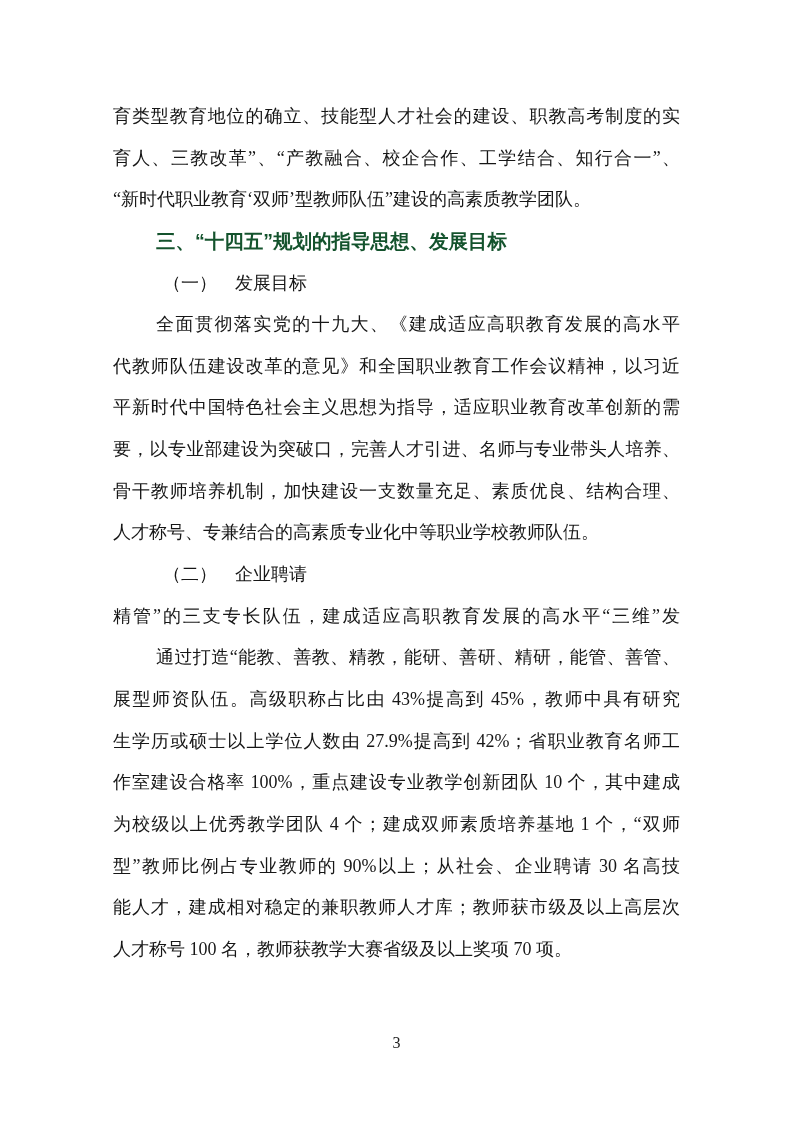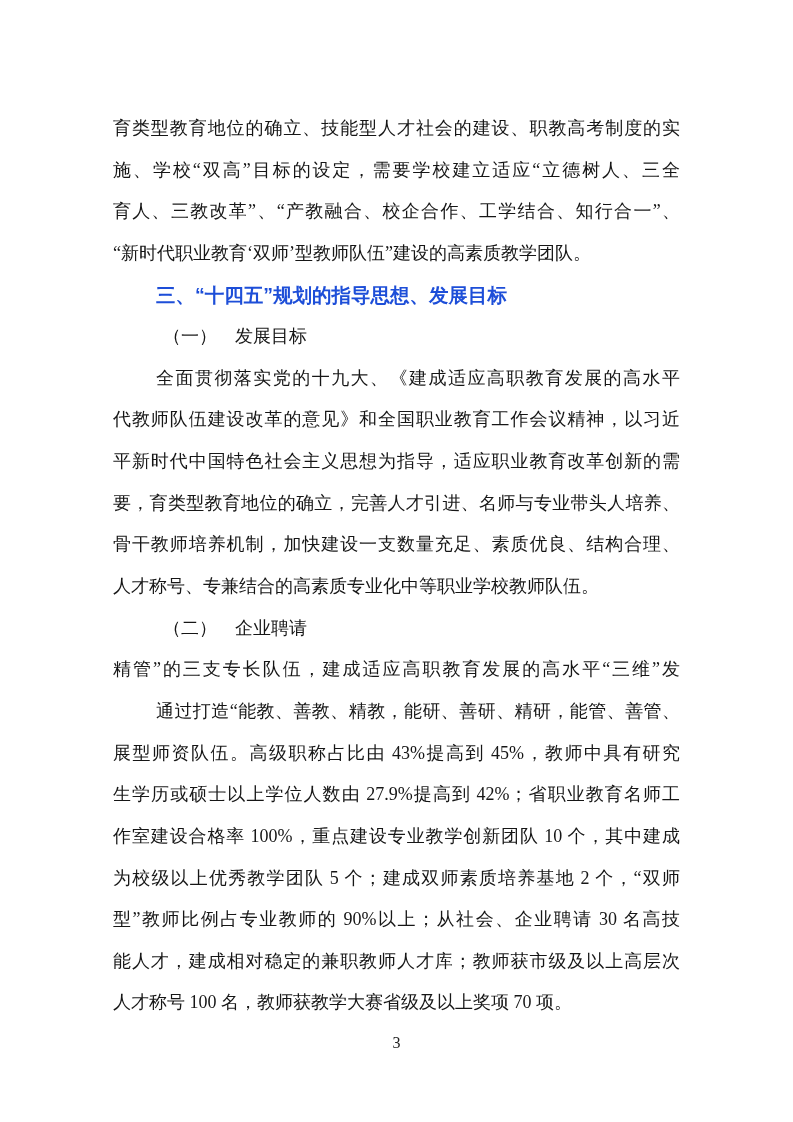--- a/index.html
+++ b/index.html
@@ -16,21 +16,21 @@
     color: #161616;
   }
   .page {
     position: absolute;
     inset: 0;
     background: #ffffff;
   }
   .textblock {
     position: absolute;
     left: 113px;
-    top: 108px;
+    top: 96px;
     width: 567px;
   }
   .line {
     height: 41.65px;
     line-height: 41.65px;
     font-size: 18px;
     overflow: hidden;
     text-align: justify;
     text-align-last: left;
   }
@@ -44,21 +44,21 @@
     width: 100%;
     height: 0;
   }
   .line.indent {
     text-indent: 43px;
   }
   .line.heading {
     font-family: "Liberation Sans", "DejaVu Sans", sans-serif;
     font-weight: bold;
     font-size: 19.5px;
-    color: #1d4ed8;
+    color: #14532d;
     text-indent: 43px;
     text-align-last: left;
   }
   .line.sub {
     text-indent: 50px;
     text-align-last: left;
   }
   .pagenum {
     position: absolute;
     left: 0;
@@ -69,43 +69,42 @@
     color: #222222;
   }
 </style>
 </head>
 <body>
 
 <div class="page">
   <div class="textblock">
 
     <div class="line fill">育类型教育地位的确立、技能型人才社会的建设、职教高考制度的实</div>
-    <div class="line fill">施、学校“双高”目标的设定，需要学校建立适应“立德树人、三全</div>
     <div class="line fill">育人、三教改革”、“产教融合、校企合作、工学结合、知行合一”、</div>
     <div class="line">“新时代职业教育‘双师’型教师队伍”建设的高素质教学团队。</div>
 
     <div class="line heading">三、“十四五”规划的指导思想、发展目标</div>
 
     <div class="line sub">（一）　发展目标</div>
 
     <div class="line fill indent">全面贯彻落实党的十九大、《建成适应高职教育发展的高水平</div>
     <div class="line fill">代教师队伍建设改革的意见》和全国职业教育工作会议精神，以习近</div>
     <div class="line fill">平新时代中国特色社会主义思想为指导，适应职业教育改革创新的需</div>
-    <div class="line fill">要，育类型教育地位的确立，完善人才引进、名师与专业带头人培养、</div>
+    <div class="line fill">要，以专业部建设为突破口，完善人才引进、名师与专业带头人培养、</div>
     <div class="line fill">骨干教师培养机制，加快建设一支数量充足、素质优良、结构合理、</div>
     <div class="line">人才称号、专兼结合的高素质专业化中等职业学校教师队伍。</div>
 
     <div class="line sub">（二）　企业聘请</div>
 
     <div class="line fill">精管”的三支专长队伍，建成适应高职教育发展的高水平“三维”发</div>
     <div class="line fill indent">通过打造“能教、善教、精教，能研、善研、精研，能管、善管、</div>
     <div class="line fill">展型师资队伍。高级职称占比由 43%提高到 45%，教师中具有研究</div>
     <div class="line fill">生学历或硕士以上学位人数由 27.9%提高到 42%；省职业教育名师工</div>
     <div class="line fill">作室建设合格率 100%，重点建设专业教学创新团队 10 个，其中建成</div>
-    <div class="line fill">为校级以上优秀教学团队 5 个；建成双师素质培养基地 2 个，“双师</div>
+    <div class="line fill">为校级以上优秀教学团队 4 个；建成双师素质培养基地 1 个，“双师</div>
     <div class="line fill">型”教师比例占专业教师的 90%以上；从社会、企业聘请 30 名高技</div>
     <div class="line fill">能人才，建成相对稳定的兼职教师人才库；教师获市级及以上高层次</div>
     <div class="line">人才称号 100 名，教师获教学大赛省级及以上奖项 70 项。</div>
 
   </div>
 
   <div class="pagenum">3</div>
 </div>
 
 </body></html>

